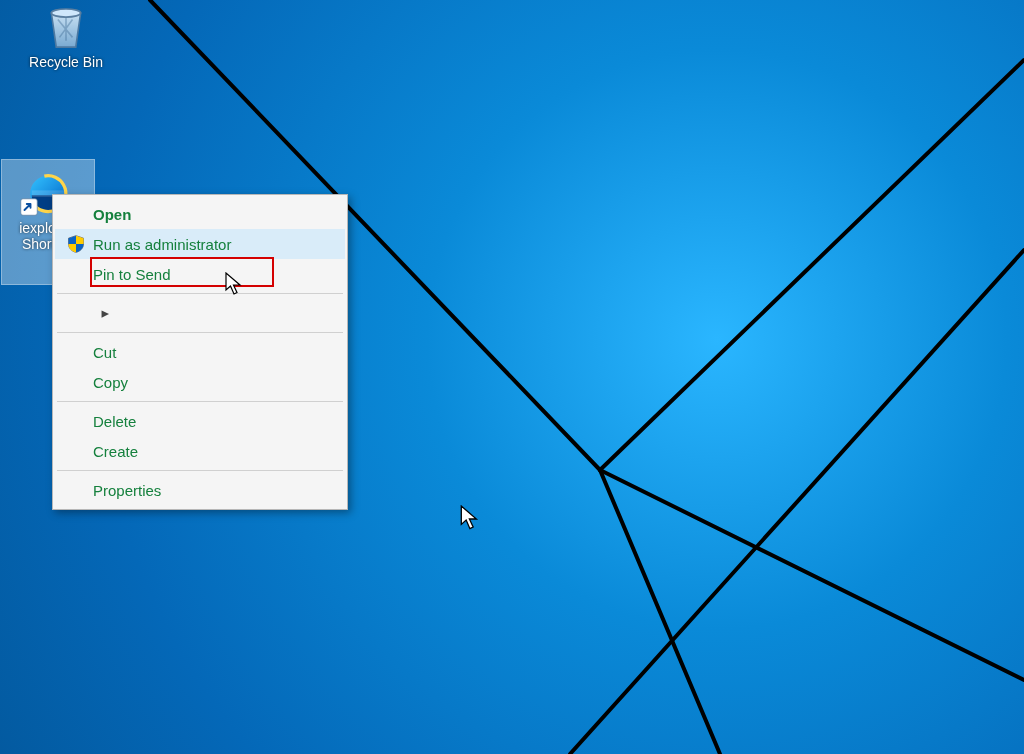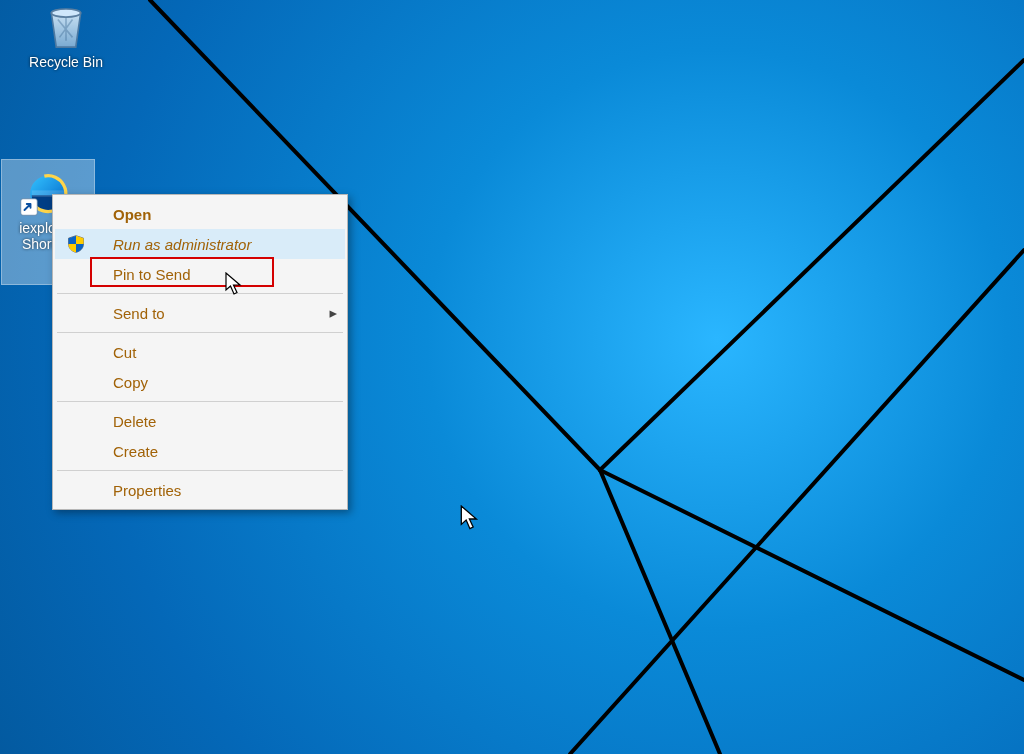--- a/index.html
+++ b/index.html
@@ -81,29 +81,27 @@
     white-space: nowrap;
   }
   .menu-item .icon-col {
     flex: 0 0 34px;
     display: flex;
     justify-content: center;
     align-items: center;
   }
   .menu-item .label {
     flex: 1 1 auto;
-    color: #a16207;
-    margin-left: 20px;
+    color: #15803d;
   }
   .menu-item.default .label {
     font-weight: 700;
   }
   .menu-item.hover {
     background: #d9ecf9;
-    font-style: italic;
   }
   .menu-item .submenu-arrow {
     flex: 0 0 16px;
     text-align: right;
     color: #444;
   }
   .menu-sep {
     height: 1px;
     background: #d0d0d0;
     margin: 4px 2px;
@@ -193,21 +191,20 @@
   </div>
   <div class="menu-item">
     <span class="icon-col"></span>
     <span class="label">Pin to Send</span>
   </div>
 
   <div class="menu-sep"></div>
 
   <div class="menu-item">
     <span class="icon-col"></span>
-    <span class="label">Send to</span>
     <span class="submenu-arrow">▸</span>
   </div>
 
   <div class="menu-sep"></div>
 
   <div class="menu-item">
     <span class="icon-col"></span>
     <span class="label">Cut</span>
   </div>
   <div class="menu-item">

